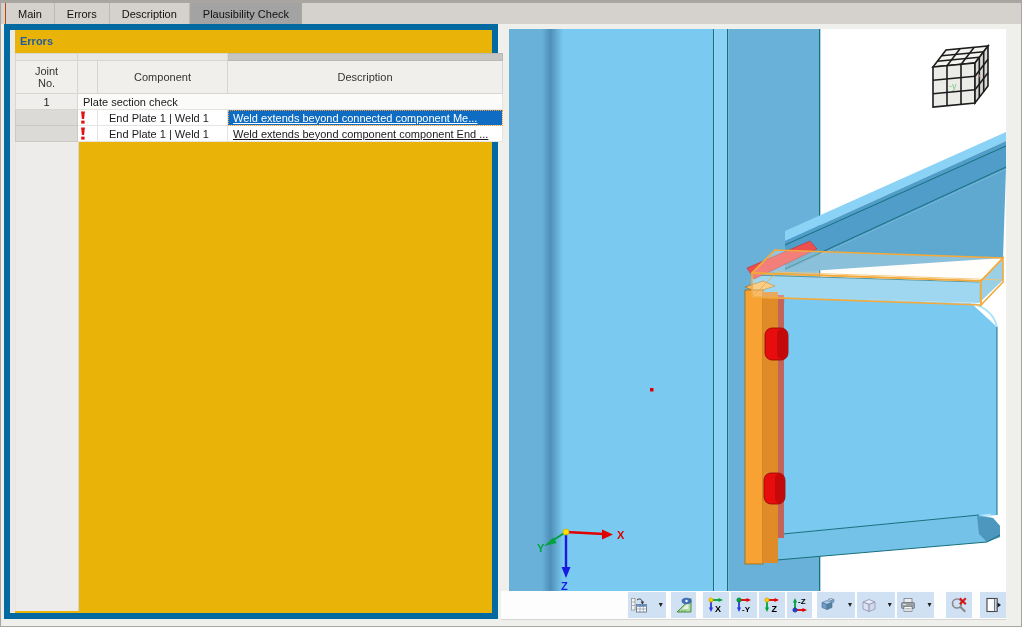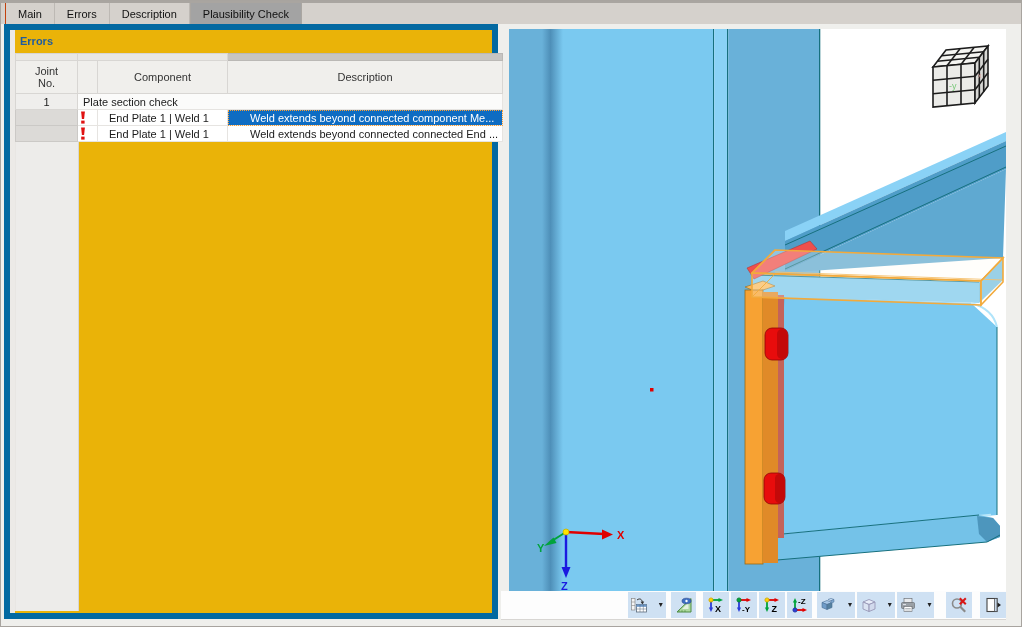--- a/index.html
+++ b/index.html
@@ -20,21 +20,21 @@
   td.strip-d{background:#c7c5c2;border:1px solid #bab8b5;}
   tr.hdr{height:33px;}
   .hdr th{background:#f0efec;border:1px solid #d8d6d3;text-align:center;vertical-align:middle;color:#333;}
   tr.grow{height:16px;}
   td.joint{background:#efeeec;border:1px solid #d8d6d3;text-align:center;}
   td.gname{background:#fbfbfa;border:1px solid #e6e4e1;padding-left:5px;}
   tr.erow{height:16px;}
   td.jblank{background:#dcdad7;border:1px solid #cbc9c6;}
   td.icell{background:#fff;border:1px solid #e6e4e1;text-align:center;}
   td.ccell{background:#fff;border:1px solid #e6e4e1;padding-left:11px;}
-  td.dcell{background:#fff;border:1px solid #e6e4e1;padding-left:22px;}
+  td.dcell{background:#fff;border:1px solid #e6e4e1;padding-left:5px;text-decoration:underline;}
   td.dcell.selected{background:var(--selection-blue);color:#fff;outline:1px dotted var(--selection-outline);outline-offset:-1px;}
   .joint-filler{position:absolute;left:5px;top:112px;width:62px;bottom:2px;background:#edecea;border-right:1px solid #d8d6d3;border-left:1px solid #e8e6e3;}
   
   .viewport{position:absolute;left:508px;top:28px;width:497px;height:562px;background:#fff;}
   .f-steel-light{fill:var(--steel-light);}
   .f-steel-med{fill:var(--steel-medium);}
   .f-steel-lighter{fill:var(--steel-lighter);}
   .s-edge{stroke:var(--steel-edge);stroke-width:1;fill:none;}
   .axis-label{font:700 11px "Liberation Sans",sans-serif;}
   
@@ -108,21 +108,21 @@
       </tr>
       <tr class="erow">
         <td class="jblank"></td>
         <td class="icell">
           <svg class="ticon" width="10" height="13" viewBox="0 0 10 13" style="vertical-align:middle">
             <path d="M3.1,0.5 h3.8 l-0.8,7.6 h-2.2 z" fill="var(--error-red)"></path>
             <rect x="3.2" y="9.6" width="3.4" height="3" fill="var(--error-red)"></rect>
           </svg>
         </td>
         <td class="ccell">End Plate 1 | Weld 1</td>
-        <td class="dcell">Weld extends beyond connected connected End ...</td>
+        <td class="dcell">Weld extends beyond component component End ...</td>
       </tr>
     </tbody>
       </table>
     <div class="joint-filler"></div>
   </div>
 
   <div class="viewport">
     <svg width="497" height="562" viewBox="0 0 497 562">
       <defs>
         <linearGradient id="filletGrad" x1="0" y1="0" x2="1" y2="0">

